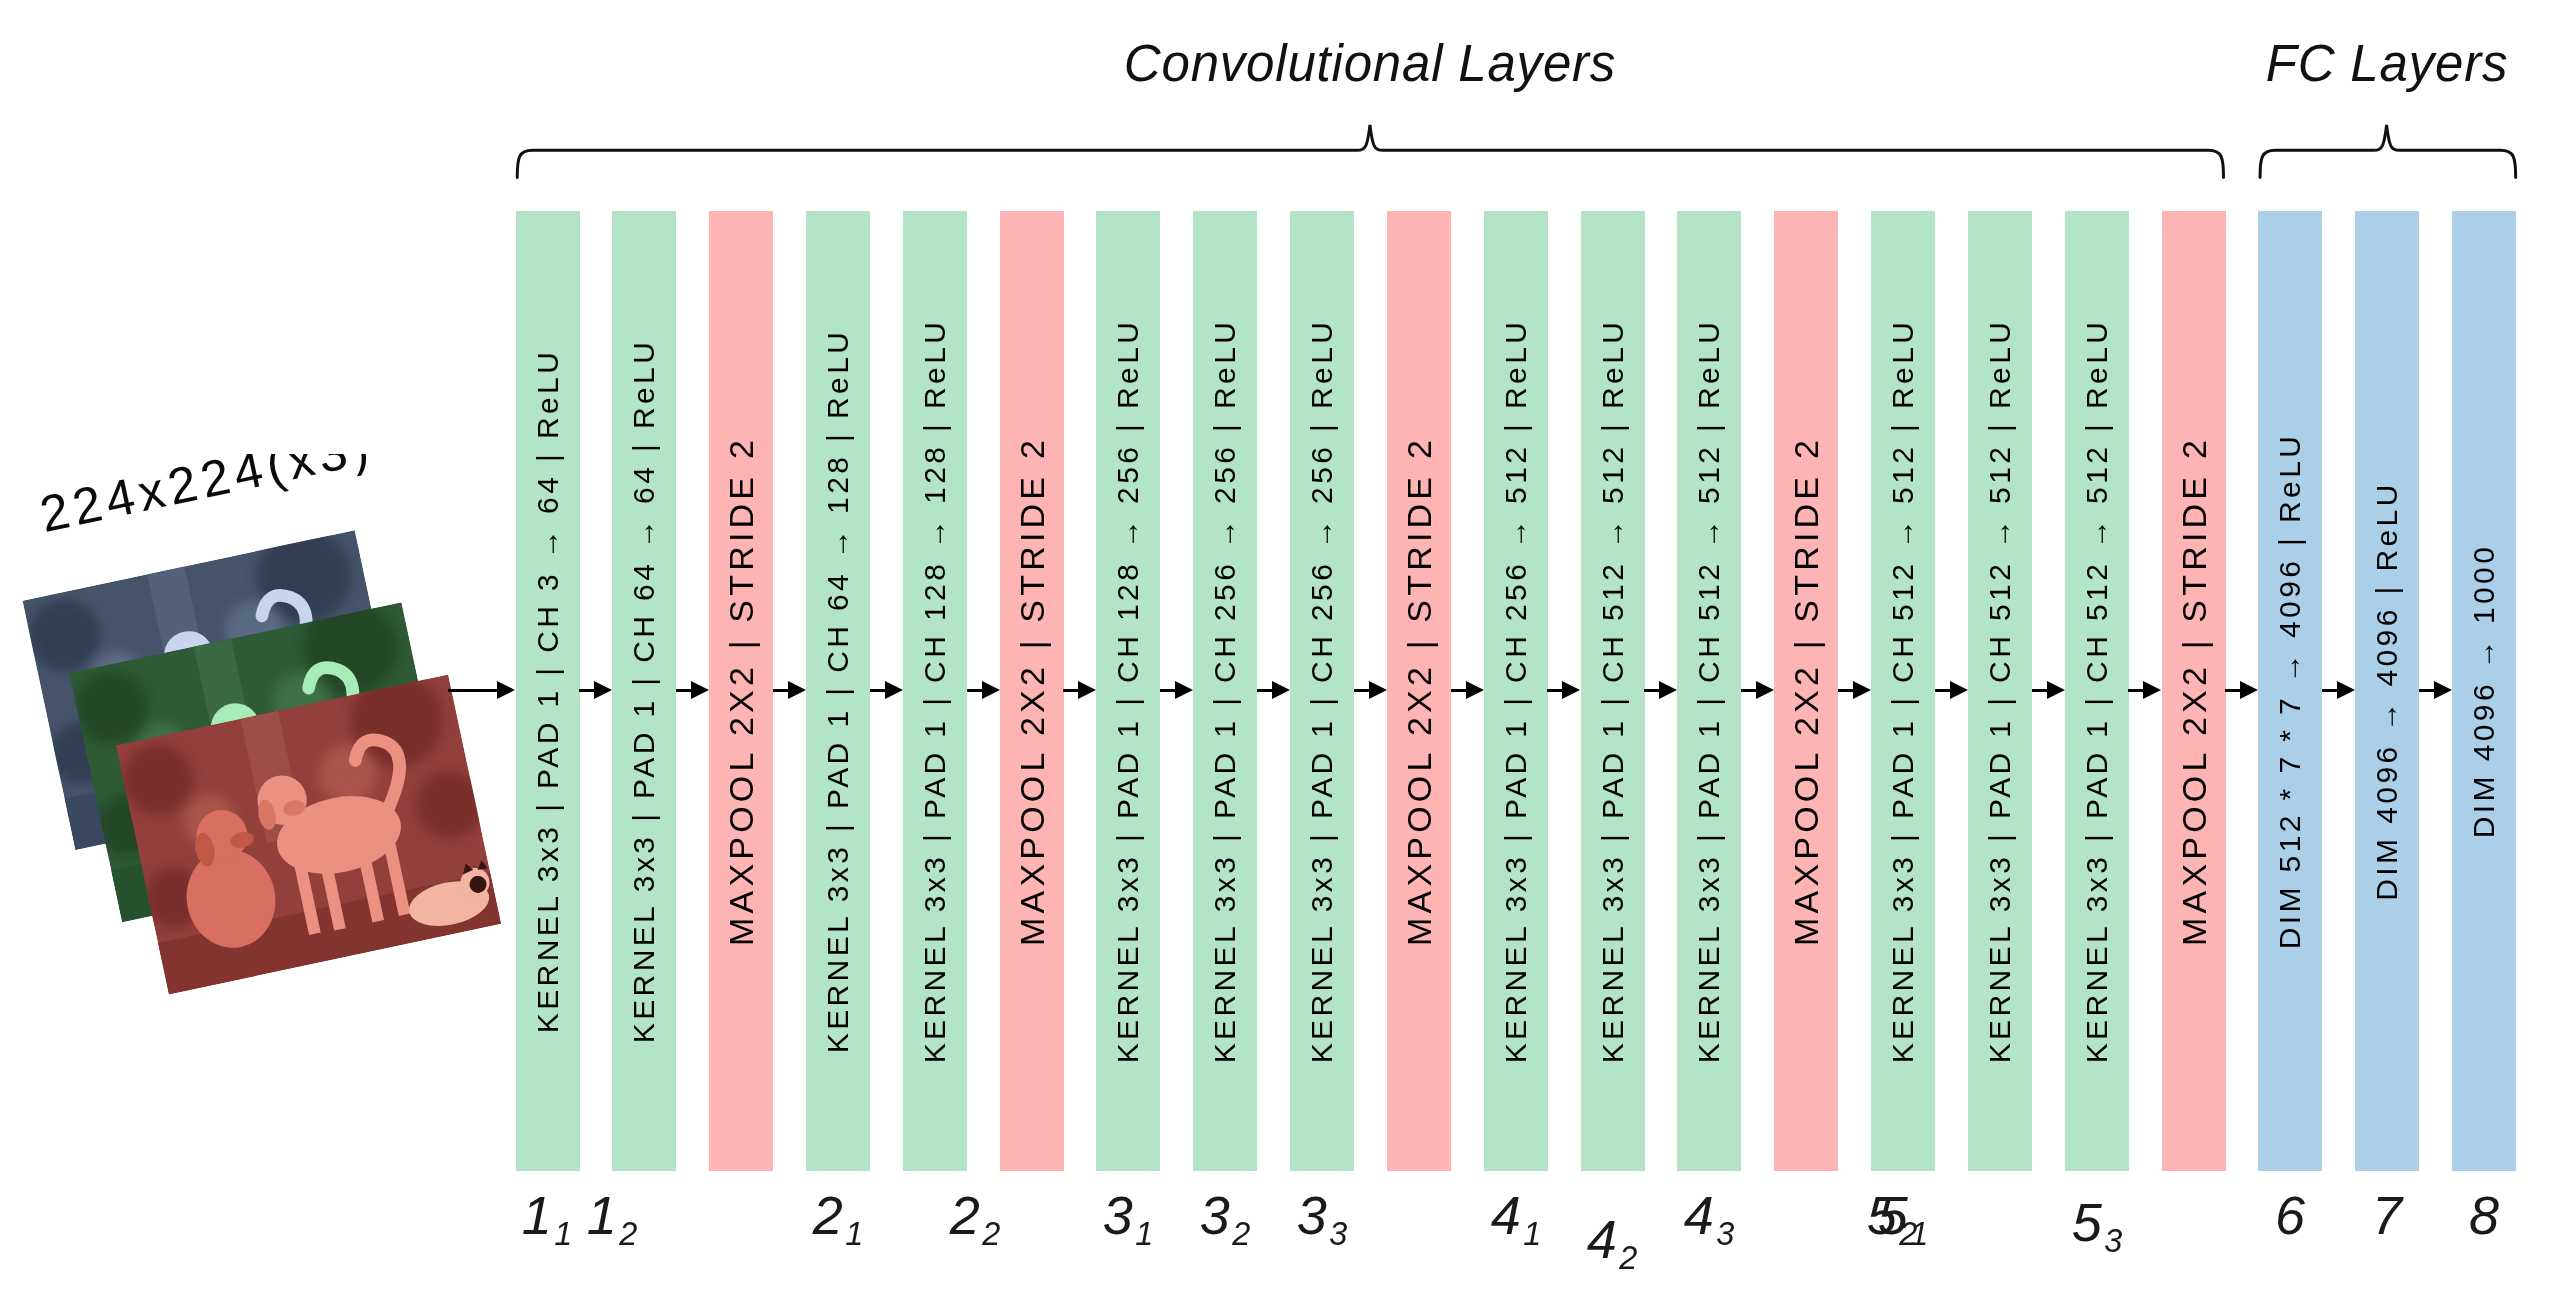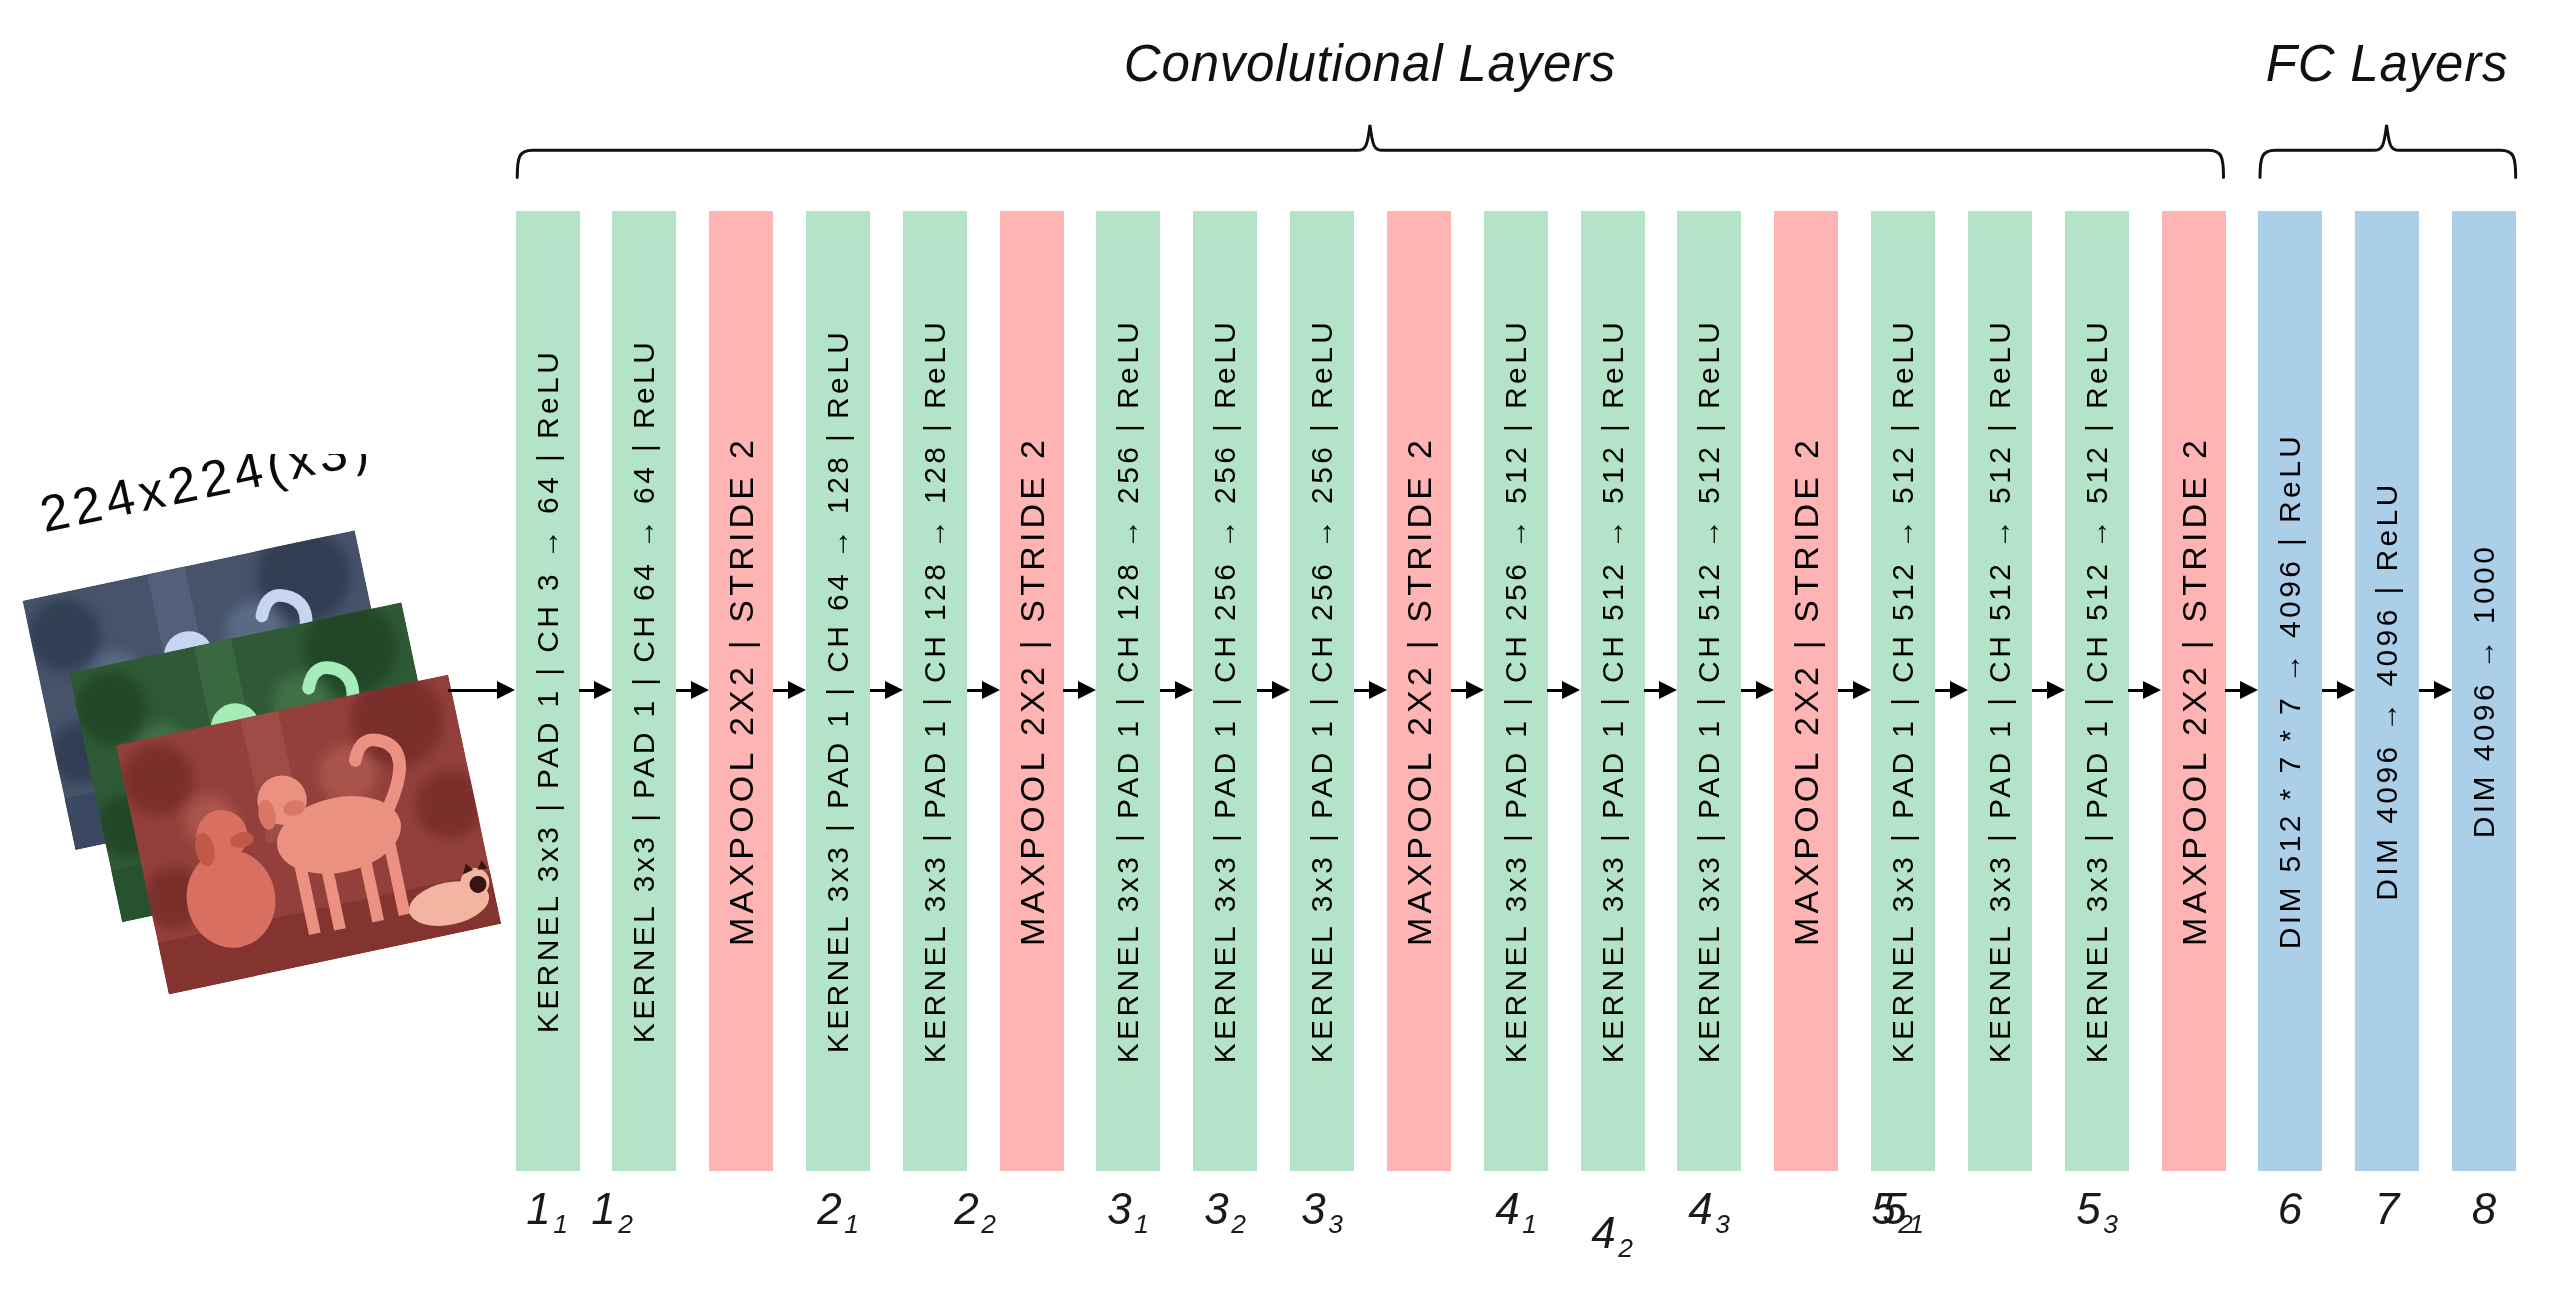--- a/index.html
+++ b/index.html
@@ -24,21 +24,21 @@
   }
   .bar--pool .bar-text{font-size:34px;letter-spacing:4.2px;}
   .arrow{position:absolute;top:681px;height:18.7px;}
   .arrow-line{position:absolute;left:0;right:15.3px;top:7.6px;height:3.4px;background:#000;}
   .arrow-head{
     position:absolute;right:0;top:0;width:0;height:0;
     border-left:18.7px solid #000;border-top:9.3px solid transparent;border-bottom:9.3px solid transparent;
   }
   .idx{
     position:absolute;top:1184px;transform:translateX(-50%);
-    font-size:44px;font-style:italic;font-weight:400;color:#1a1a1a;white-space:nowrap;
+    font-size:54px;font-style:italic;font-weight:400;color:#1a1a1a;white-space:nowrap;
   }
   .idx-sub{font-size:0.6em;position:relative;top:0.34em;margin-left:2.5px;}
   #input-stack{position:absolute;left:17px;top:454px;}
   #input-stack text{font-size:60px;letter-spacing:6px;fill:#0a0a0a;}
 </style>
 </head>
 <body>
 
 <div class="section-title" style="left:1370px;">Convolutional Layers</div>
 <div class="section-title" style="left:2387px;">FC Layers</div>
@@ -242,21 +242,21 @@
       <div class="bar-text">KERNEL 3x3 | PAD 1 | CH 512 → 512 | ReLU</div>
     </div>
     <div class="idx" style="left: 1892px;"><span>5</span><span class="idx-sub">2</span></div>
     <div class="arrow" style="left: 2032px; width: 33px;">
       <div class="arrow-line"></div>
       <div class="arrow-head"></div>
     </div>
     <div class="bar bar--conv" style="left: 2065px;">
       <div class="bar-text">KERNEL 3x3 | PAD 1 | CH 512 → 512 | ReLU</div>
     </div>
-    <div class="idx" style="left: 2097px;"><span>5</span><span class="idx-sub">3</span></div>
+    <div class="idx" style="left: 2097px; margin-top: 7px;"><span>5</span><span class="idx-sub">3</span></div>
     <div class="arrow" style="left: 2128px; width: 33px;">
       <div class="arrow-line"></div>
       <div class="arrow-head"></div>
     </div>
     <div class="bar bar--pool" style="left: 2162px;">
       <div class="bar-text">MAXPOOL 2X2 | STRIDE 2</div>
     </div>
     <div class="arrow" style="left: 2225px; width: 33px;">
       <div class="arrow-line"></div>
       <div class="arrow-head"></div>

